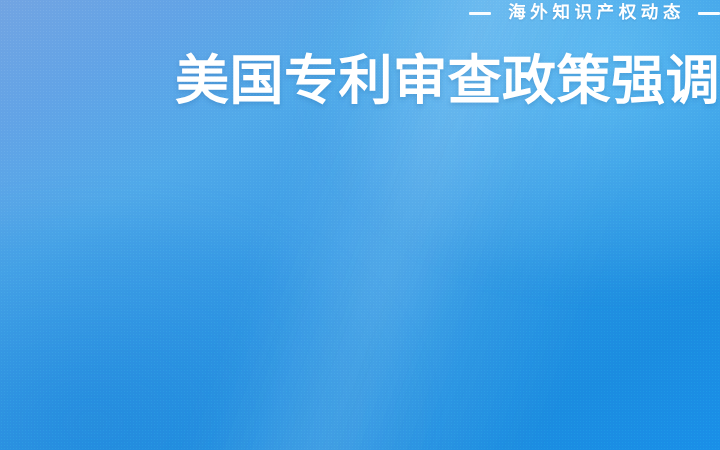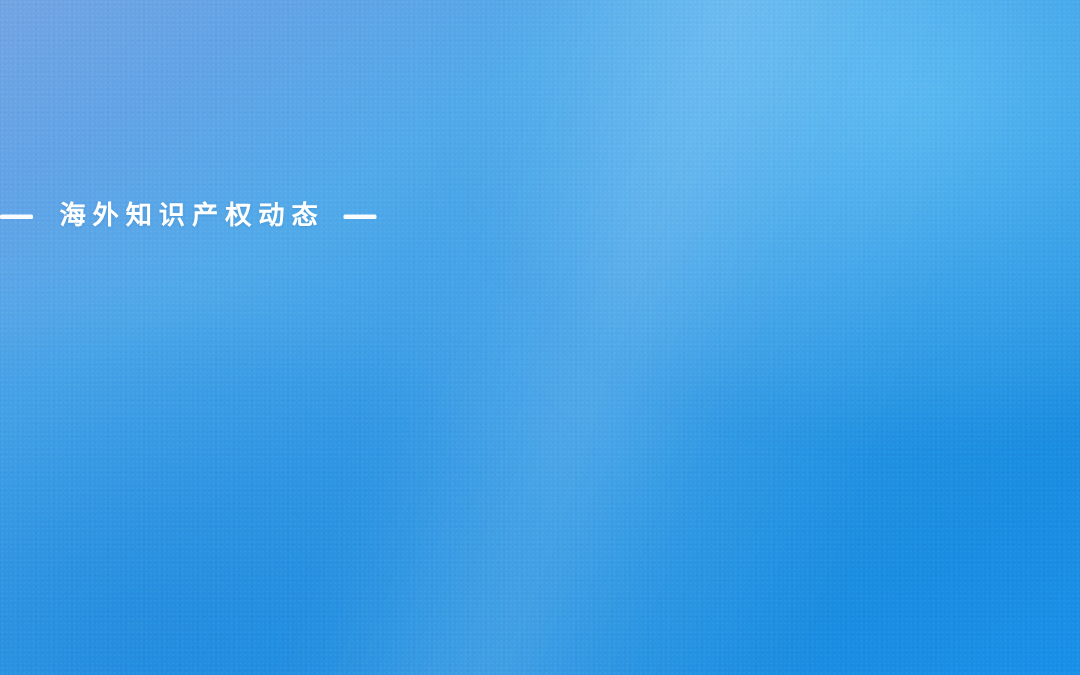--- a/index.html
+++ b/index.html
@@ -109,23 +109,22 @@
     background-size: 3px 3px, 4px 4px;
     background-position: 0 0, 2px 1px;
   }
 
   
   #banner .content {
     position: absolute;
     inset: 0;
     display: flex;
     flex-direction: column;
-    align-items: flex-start;
+    align-items: flex-end;
     justify-content: flex-start;
-    padding-top: 131px;
     box-sizing: border-box;
   }
 
   .eyebrow {
     display: flex;
     align-items: center;
     justify-content: center;
     gap: 13px;
     height: 26px;
   }
@@ -179,16 +178,17 @@
 
   <div class="content">
 
     <div class="eyebrow">
       <span class="dash"></span>
       <span class="eyebrow-text">海外知识产权动态</span>
       <span class="dash"></span>
     </div>
 
     <h1 class="headline">
+      <span class="line">美国专利审查政策强调</span>
     </h1>
 
   </div>
 </div>
 
 </body></html>

